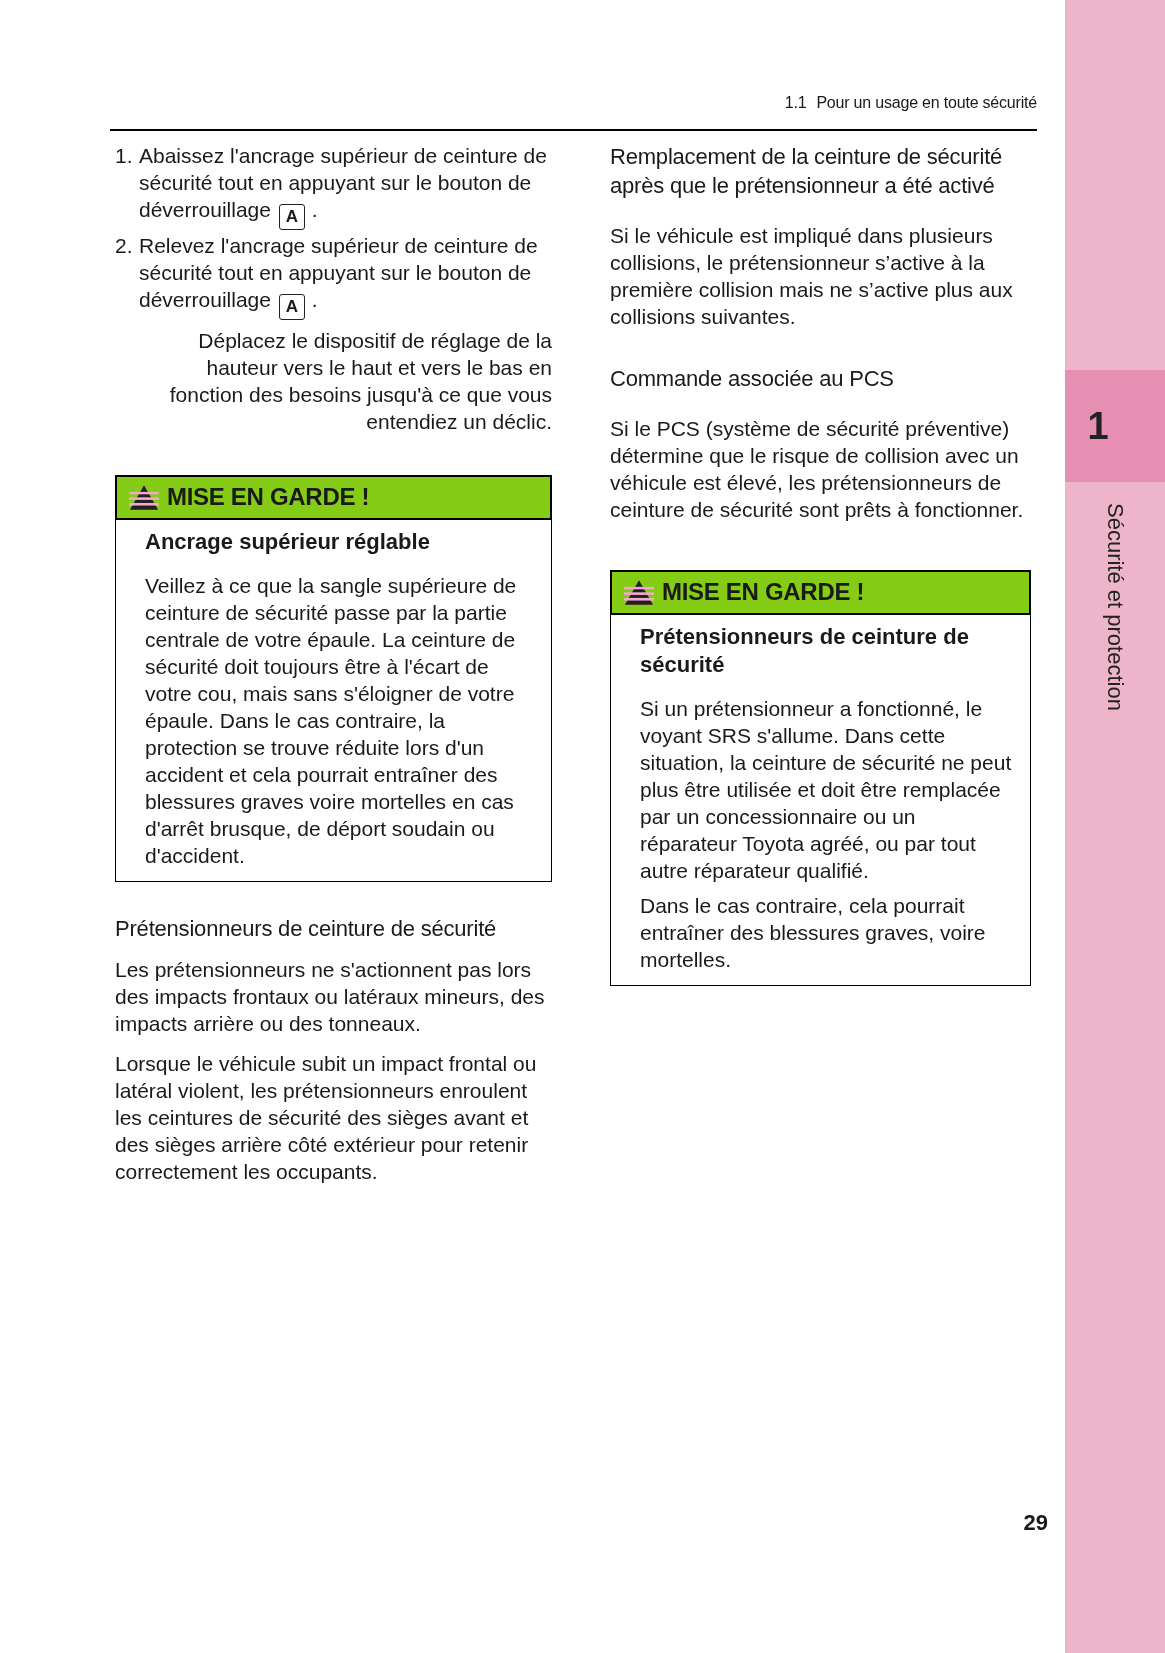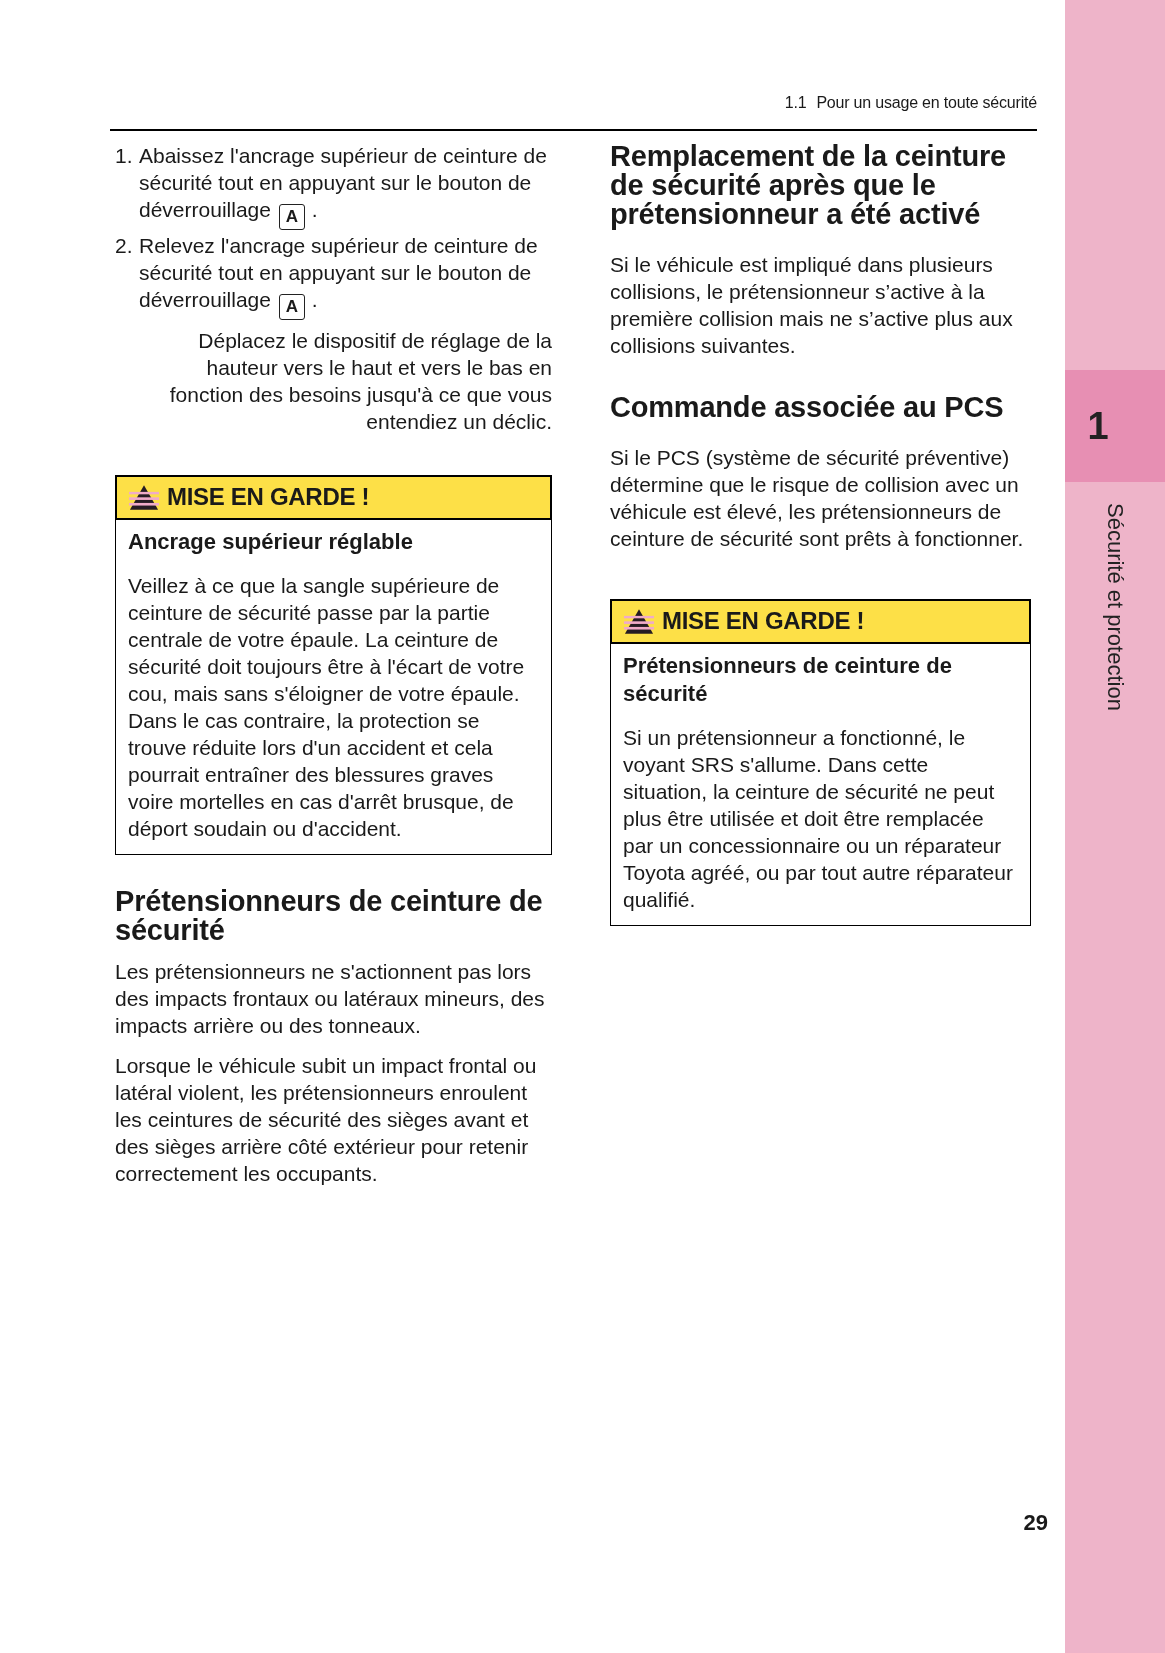--- a/index.html
+++ b/index.html
@@ -42,38 +42,38 @@
     font-weight:bold; font-size:17px; line-height:23px;
     text-align:center; vertical-align:-5px;
     background:#fff; margin:0 3px 0 2px;
   }
   .dot-after { margin-left:4px; }
 
   
   .warnbox { margin-top:40px; }
   .warnbox .warn-header {
     display:flex; align-items:center;
-    background:#fde047;
+    background:#84cc16;
     border:2.5px solid #000;
     padding:5px 10px 6px 12px;
     font-weight:bold; font-size:24px; line-height:30px;
     letter-spacing:-0.3px;
   }
   .warnbox .warn-header svg { margin-right:8px; flex:0 0 auto; }
   .warnbox .warn-body {
     border:1.5px solid #000; border-top:none;
-    padding:8px 12px 12px 12px;
+    padding:8px 12px 12px 29px;
   }
   .warn-heading { font-weight:bold; font-size:22px; line-height:28px; }
   .warn-body p { margin-top:16px; }
   .warn-body p + p { margin-top:8px; }
 
   
   .section-heading {
-    font-weight:bold; font-size:29px; line-height:29px;
+    font-weight:normal; font-size:22px; line-height:29px;
     margin-top:32px; letter-spacing:-0.2px;
   }
   .section-heading.first { margin-top:0; }
   .body-para { margin-top:13px; }
   .body-para.tight { margin-top:22px; }
   .col-right .section-heading.h2 { margin-top:34px; }
   .col-right .warnbox { margin-top:47px; }
 
   
   .sidebar {
@@ -160,20 +160,21 @@
         <polygon points="16,1 31,27 1,27" fill="#261c23"></polygon>
         <rect x="0" y="8" width="32" height="2.6" fill="#f0abc8"></rect>
         <rect x="0" y="13.8" width="32" height="2.8" fill="#f0abc8"></rect>
         <rect x="0" y="19.8" width="32" height="2.8" fill="#f0abc8"></rect>
       </svg>
       <span>MISE EN GARDE !</span>
     </div>
     <div class="warn-body">
       <div class="warn-heading">Prétensionneurs de ceinture de sécurité</div>
       <p>Si un prétensionneur a fonctionné, le voyant SRS s'allume. Dans cette situation, la ceinture de sécurité ne peut plus être utilisée et doit être remplacée par un concessionnaire ou un réparateur Toyota agréé, ou par tout autre réparateur qualifié.</p>
+      <p>Dans le cas contraire, cela pourrait entraîner des blessures graves, voire mortelles.</p>
     </div>
   </div>
 
 </div>
 
 <div class="sidebar"></div>
 <div class="chapter-box">1</div>
 <div class="vertical-label">Sécurité et protection</div>
 
 <div class="page-number">29</div>

